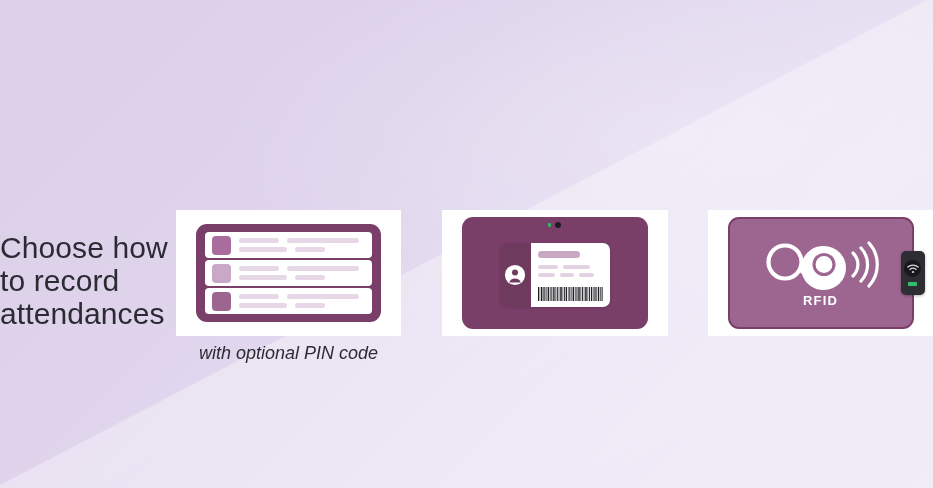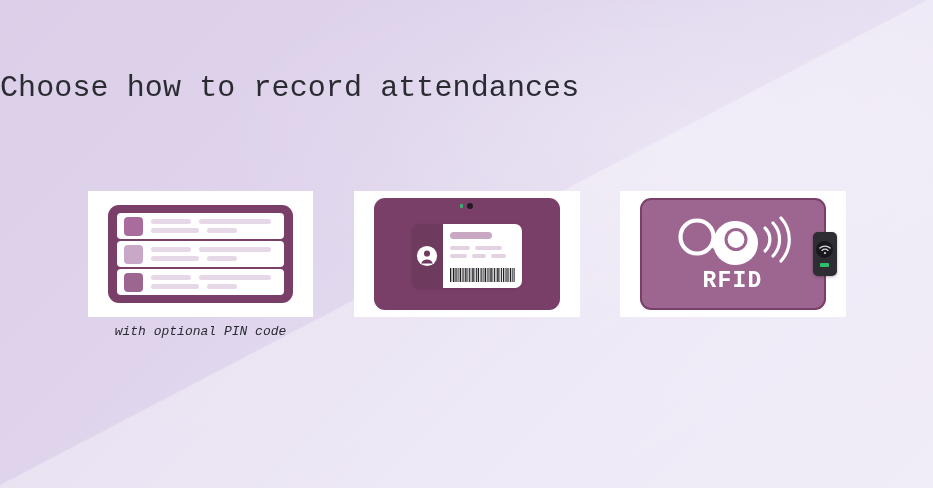--- a/index.html
+++ b/index.html
@@ -35,23 +35,22 @@
     position: absolute;
     inset: 0;
     background: radial-gradient(ellipse 70% 55% at 72% 28%, rgba(255,255,255,0.22), rgba(255,255,255,0) 70%);
   }
 
   
   #stage {
     position: absolute;
     inset: 0;
     display: flex;
-    flex-direction: column;
-    align-items: flex-start;
-    font-family: Liberation Mono, monospace;
+    flex-direction: row;
+    align-items: center;
   }
 
   #page-title {
     margin-top: 72px;
     font-size: 30px;
     font-weight: 400;
     color: #2b2b33;
     letter-spacing: 0.1px;
     line-height: 1.1;
   }
@@ -89,21 +88,21 @@
     text-align: center;
     font-size: 14.5px;
     color: #2b2b33;
     line-height: 1.33;
   }
   .caption.w2 { width: 196px; }
   .subcaption {
     margin-top: 7px;
     width: 200px;
     text-align: center;
-    font-size: 13px;
+    font-size: 18px;
     font-style: italic;
     color: #2b2b33;
   }
 
   
   .tablet {
     background: #7a3f68;
     border-radius: 11px;
     display: flex;
     align-items: center;
@@ -194,21 +193,21 @@
     border: 2.5px solid #7a3f68;
     border-radius: 11px;
     position: relative;
     display: flex;
     flex-direction: column;
     align-items: center;
     justify-content: center;
   }
   .rfid-label {
     margin-top: 2px;
-    font-size: 23px;
+    font-size: 13px;
     font-weight: bold;
     color: #ffffff;
     letter-spacing: 1.2px;
   }
   .reader {
     position: absolute;
     right: -13px;
     top: 50%;
     transform: translateY(-50%);
     width: 24px; height: 44px;

